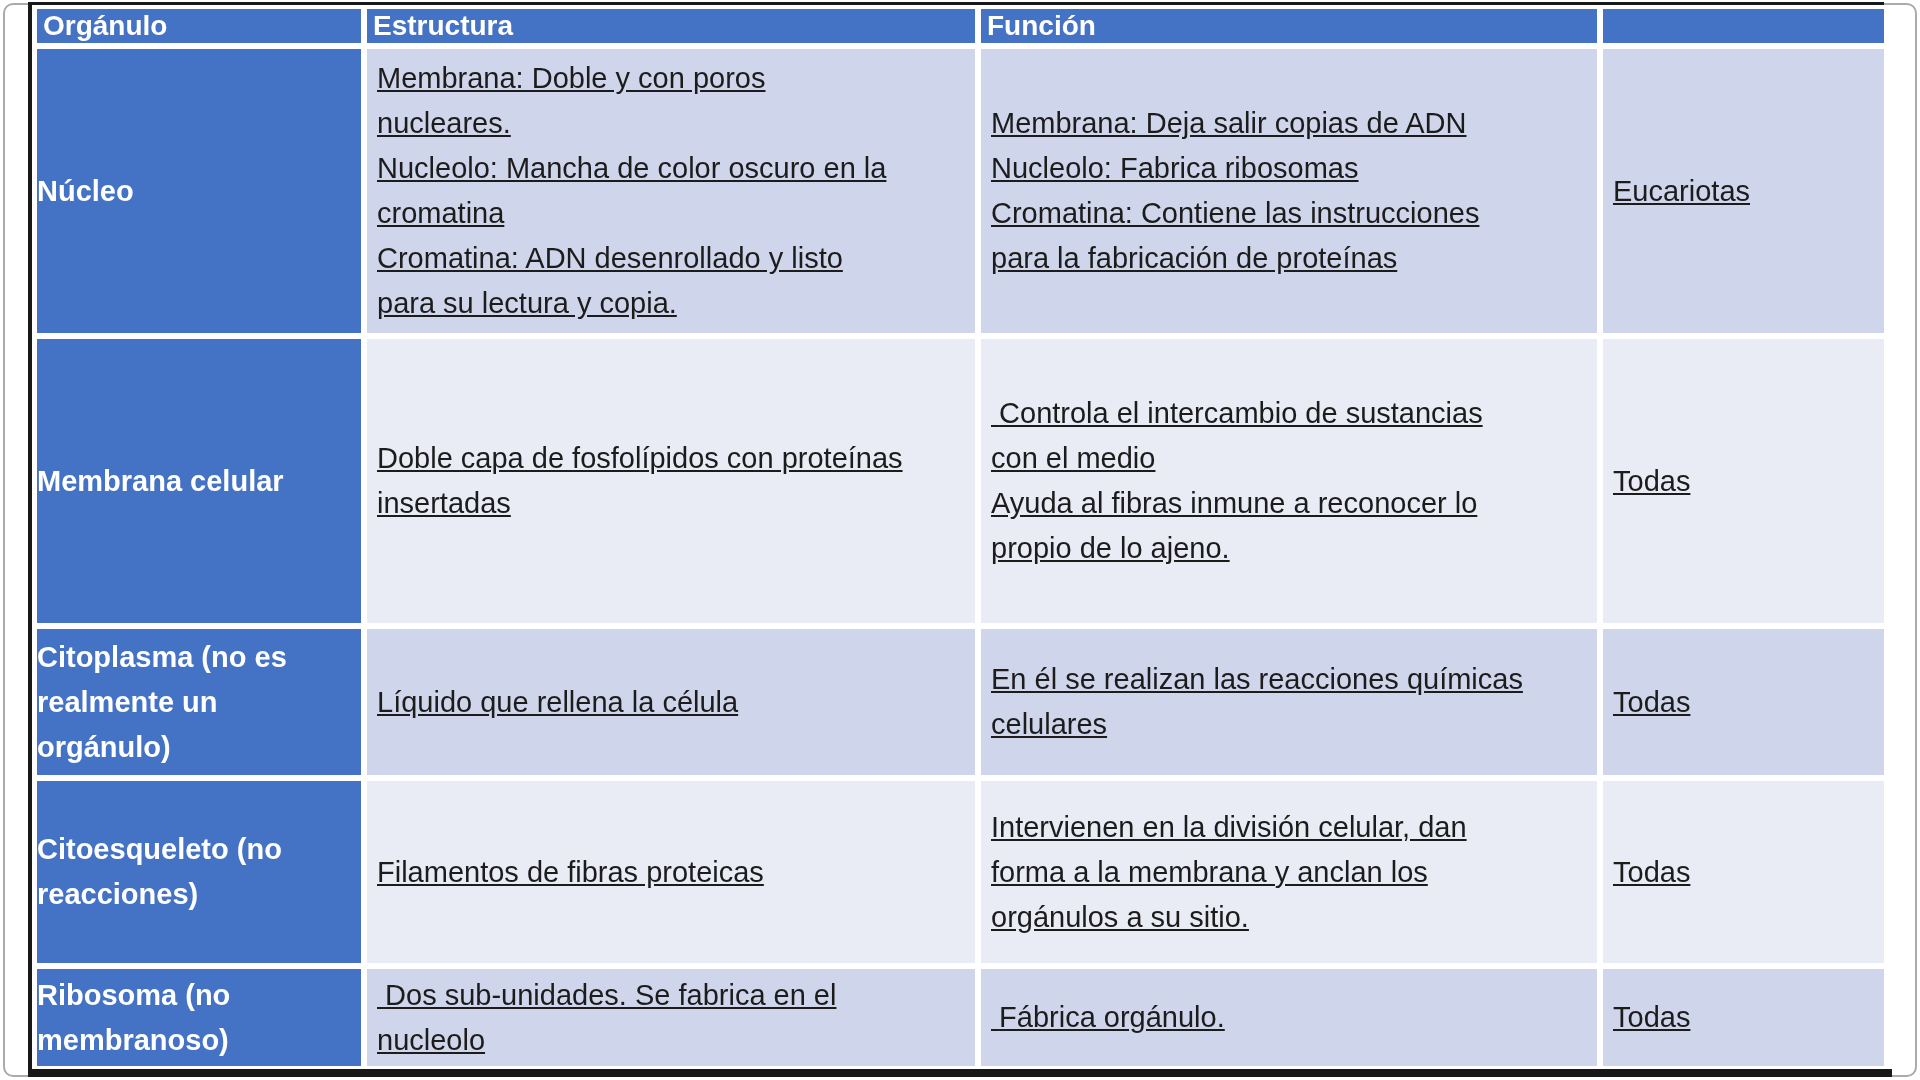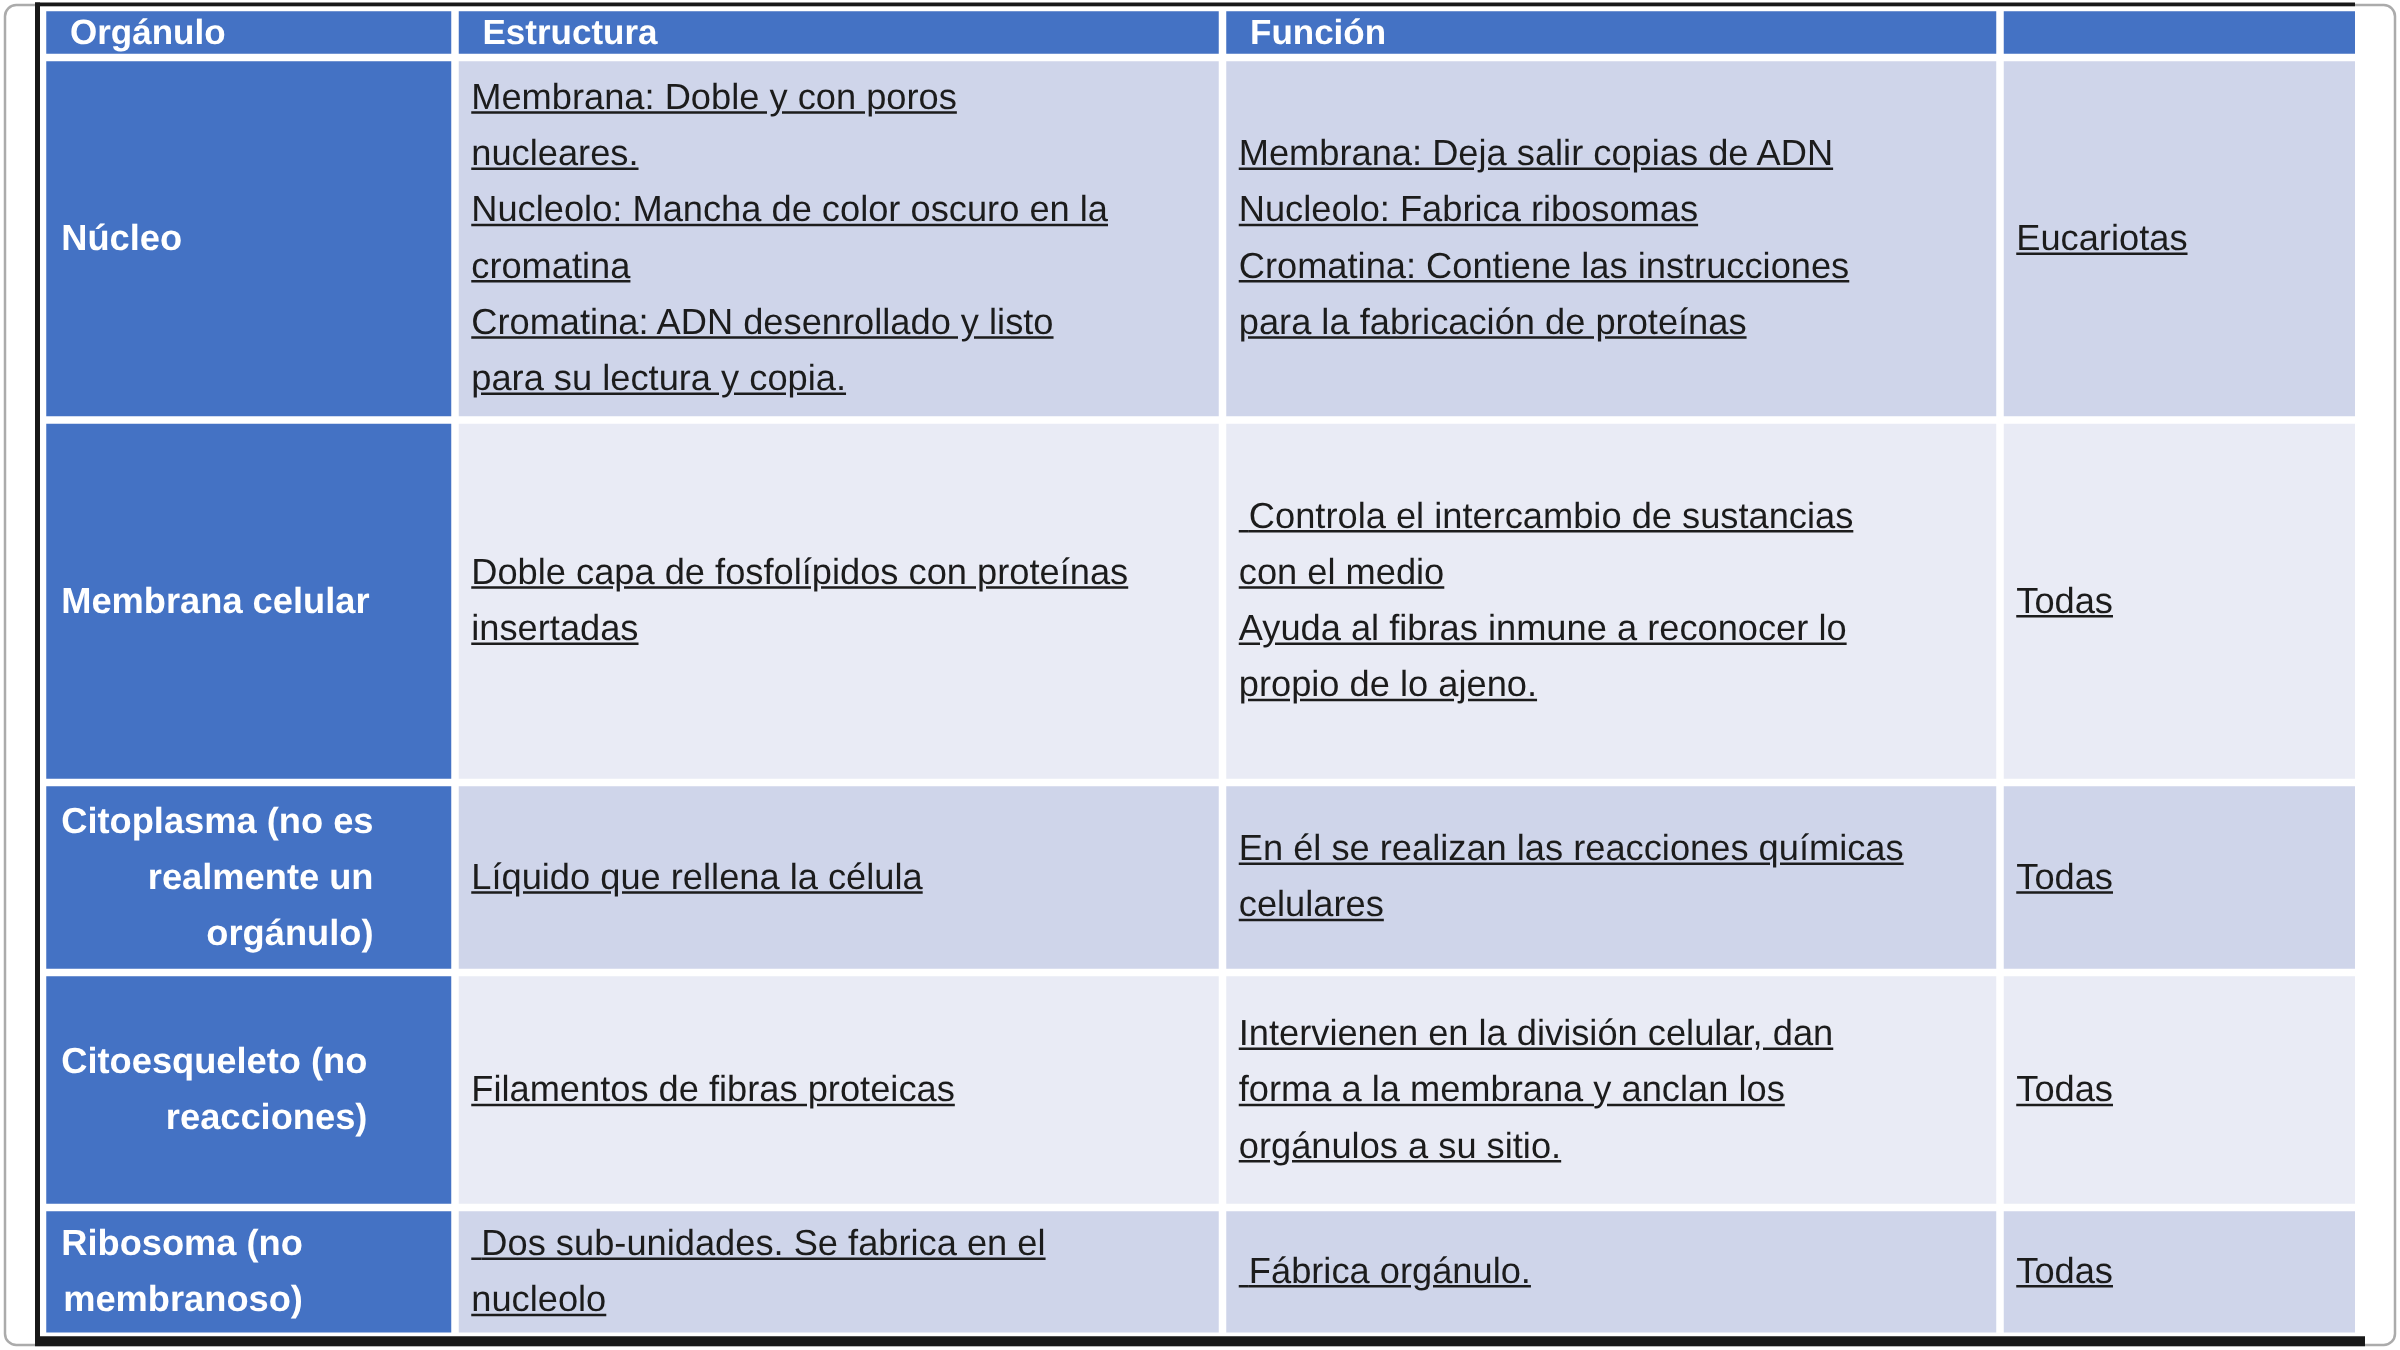--- a/index.html
+++ b/index.html
@@ -41,22 +41,22 @@
     overflow:hidden;
     box-sizing:border-box;
   }
   .blue{
     background:var(--header-bg,#4472C4);
     color:var(--header-text,#ffffff);
     font-weight:bold;
   }
   .band-a{background:var(--band-dark,#CFD5EA);}
   .band-b{background:var(--band-light,#E9EBF5);}
-  .hcell{font-size:28px;line-height:34px;padding-left:19px;}
-  .c1{font-size:29px;line-height:45px;padding-left:12px;padding-right:6px;white-space:pre-wrap;text-align:right;}
+  .hcell{font-size:28px;line-height:34px;padding-left:6px;}
+  .c1{font-size:29px;line-height:45px;padding-right:6px;white-space:pre-wrap;}
   .body-text{
     font-size:29px;line-height:45px;
     color:var(--body-text,#1c1c1c);
     white-space:pre-wrap;
     padding-left:10px;padding-right:8px;text-decoration:underline;
   }
 </style>
 </head>
 <body>
 

